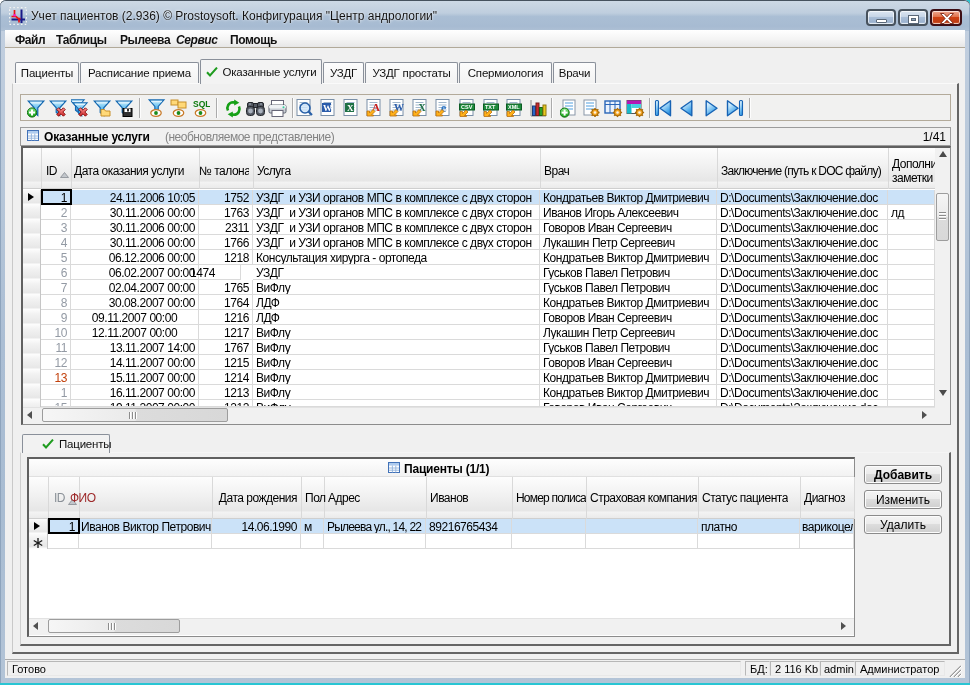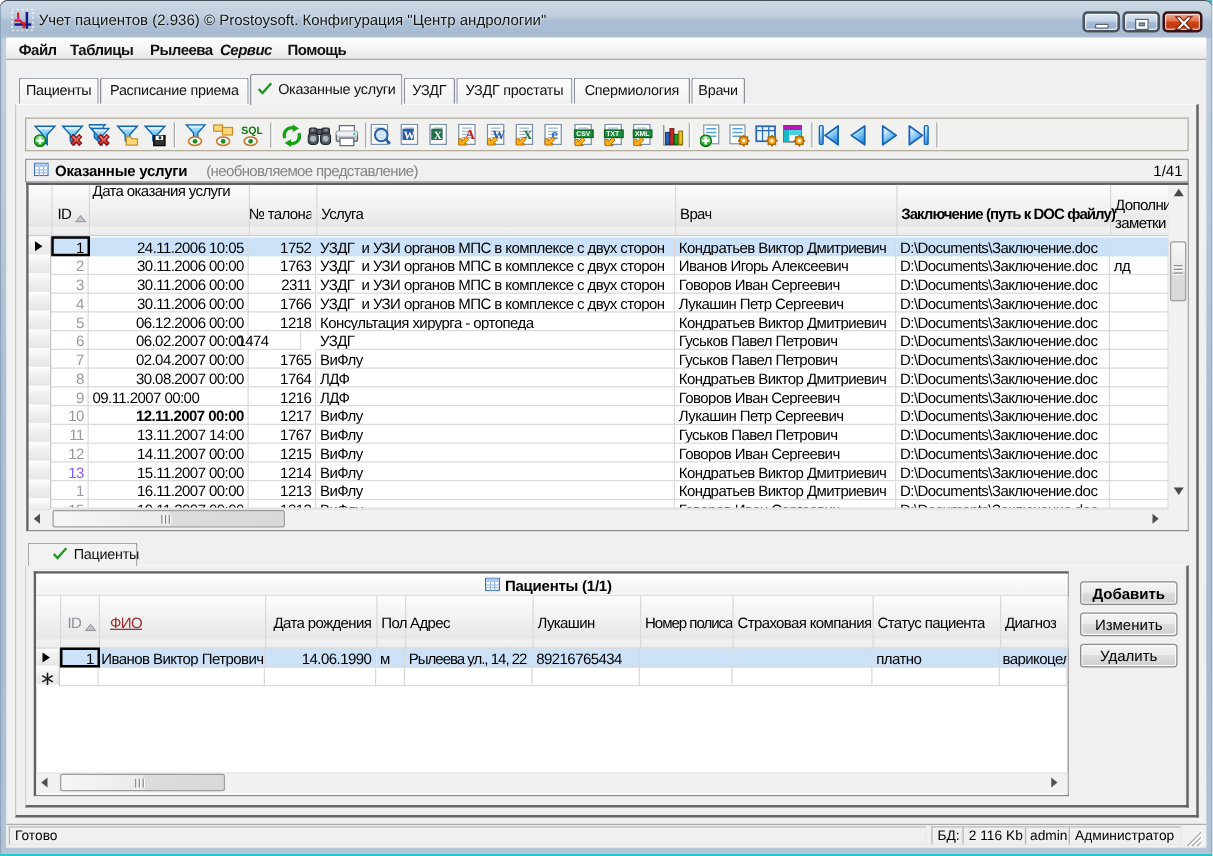--- a/index.html
+++ b/index.html
@@ -350,25 +350,25 @@
 <div class="hline" style="left:199px;top:148px;height:41px;"></div>
 <div class="hline" style="left:253px;top:148px;height:41px;"></div>
 <div class="hline" style="left:540px;top:148px;height:41px;"></div>
 <div class="hline" style="left:717px;top:148px;height:41px;"></div>
 <div class="hline" style="left:888px;top:148px;height:41px;"></div>
 <div class="hline" style="left:935px;top:148px;height:41px;"></div>
 <div class="hcell" style="left:41px;top:164px;width:16px;text-align:right;">ID</div>
 <div class="abs" style="left:60px;top:167px;"><svg width="9" height="6" viewBox="0 0 9 6">
       <path d="M0.5,5.5 h8 L4.5,0.5 Z" fill="#c2c6cb" stroke="#878c92" stroke-width="0.8"></path>
     </svg></div>
-<div class="hcell" style="left:71px;top:146px;width:113px;text-align:right;">Дата оказания услуги</div>
+<div class="hcell" style="left:71px;top:164px;width:113px;text-align:right;">Дата оказания услуги</div>
 <div class="hcell" style="left:199px;top:164px;width:50px;text-align:right;">№ талона</div>
 <div class="hcell" style="left:257px;top:164px;">Услуга</div>
 <div class="hcell" style="left:544px;top:164px;">Врач</div>
-<div class="hcell" style="left:721px;top:164px;letter-spacing:-0.75px;font-weight:bold;">Заключение (путь к DOC файлу)</div>
+<div class="hcell" style="left:721px;top:164px;letter-spacing:-0.75px;">Заключение (путь к DOC файлу)</div>
 <div class="hcell" style="left:892px;top:157px;width:44px;">Дополни<br>заметки</div>
 <div class="abs selcol" style="left:23px;top:190px;width:18px;height:217px;"></div>
 <div class="cell" style="left:41px;top:190px;width:30px;height:15px;background:#cbe2f8;color:#000;text-align:right;">1</div>
 <div class="cell" style="left:71px;top:190px;width:128px;height:15px;background:#cbe2f8;text-align:right;">24.11.2006 10:05</div>
 <div class="cell" style="left:199px;top:190px;width:54px;height:15px;background:#cbe2f8;text-align:right;">1752</div>
 <div class="cell" style="left:253px;top:190px;width:287px;height:15px;background:#cbe2f8;">УЗДГ  и УЗИ органов МПС в комплексе с двух сторон</div>
 <div class="cell" style="left:540px;top:190px;width:177px;height:15px;background:#cbe2f8;">Кондратьев Виктор Дмитриевич</div>
 <div class="cell" style="left:717px;top:190px;width:171px;height:15px;background:#cbe2f8;">D:\Documents\Заключение.doc</div>
 <div class="cell" style="left:888px;top:190px;width:47px;height:15px;background:#cbe2f8;"></div>
 <div class="cell" style="left:41px;top:205px;width:30px;height:15px;color:#939aa4;text-align:right;">2</div>
@@ -414,48 +414,48 @@
 <div class="cell" style="left:717px;top:280px;width:171px;height:15px;">D:\Documents\Заключение.doc</div>
 <div class="cell" style="left:888px;top:280px;width:47px;height:15px;"></div>
 <div class="cell" style="left:41px;top:295px;width:30px;height:15px;color:#939aa4;text-align:right;">8</div>
 <div class="cell" style="left:71px;top:295px;width:128px;height:15px;text-align:right;">30.08.2007 00:00</div>
 <div class="cell" style="left:199px;top:295px;width:54px;height:15px;text-align:right;">1764</div>
 <div class="cell" style="left:253px;top:295px;width:287px;height:15px;">ЛДФ</div>
 <div class="cell" style="left:540px;top:295px;width:177px;height:15px;">Кондратьев Виктор Дмитриевич</div>
 <div class="cell" style="left:717px;top:295px;width:171px;height:15px;">D:\Documents\Заключение.doc</div>
 <div class="cell" style="left:888px;top:295px;width:47px;height:15px;"></div>
 <div class="cell" style="left:41px;top:310px;width:30px;height:15px;color:#939aa4;text-align:right;">9</div>
-<div class="cell" style="left:71px;top:310px;width:128px;height:15px;text-align:left;">09.11.2007 00:00</div>
+<div class="cell" style="left:71px;top:310px;width:128px;height:15px;text-align:center;">09.11.2007 00:00</div>
 <div class="cell" style="left:199px;top:310px;width:54px;height:15px;text-align:right;">1216</div>
 <div class="cell" style="left:253px;top:310px;width:287px;height:15px;">ЛДФ</div>
 <div class="cell" style="left:540px;top:310px;width:177px;height:15px;">Говоров Иван Сергеевич</div>
 <div class="cell" style="left:717px;top:310px;width:171px;height:15px;">D:\Documents\Заключение.doc</div>
 <div class="cell" style="left:888px;top:310px;width:47px;height:15px;"></div>
 <div class="cell" style="left:41px;top:325px;width:30px;height:15px;color:#939aa4;text-align:right;">10</div>
-<div class="cell" style="left:71px;top:325px;width:128px;height:15px;text-align:right;font-weight:bold;">12.11.2007 00:00</div>
+<div class="cell" style="left:71px;top:325px;width:128px;height:15px;text-align:center;">12.11.2007 00:00</div>
 <div class="cell" style="left:199px;top:325px;width:54px;height:15px;text-align:right;">1217</div>
 <div class="cell" style="left:253px;top:325px;width:287px;height:15px;">ВиФлу</div>
 <div class="cell" style="left:540px;top:325px;width:177px;height:15px;">Лукашин Петр Сергеевич</div>
 <div class="cell" style="left:717px;top:325px;width:171px;height:15px;">D:\Documents\Заключение.doc</div>
 <div class="cell" style="left:888px;top:325px;width:47px;height:15px;"></div>
 <div class="cell" style="left:41px;top:340px;width:30px;height:15px;color:#939aa4;text-align:right;">11</div>
 <div class="cell" style="left:71px;top:340px;width:128px;height:15px;text-align:right;">13.11.2007 14:00</div>
 <div class="cell" style="left:199px;top:340px;width:54px;height:15px;text-align:right;">1767</div>
 <div class="cell" style="left:253px;top:340px;width:287px;height:15px;">ВиФлу</div>
 <div class="cell" style="left:540px;top:340px;width:177px;height:15px;">Гуськов Павел Петрович</div>
 <div class="cell" style="left:717px;top:340px;width:171px;height:15px;">D:\Documents\Заключение.doc</div>
 <div class="cell" style="left:888px;top:340px;width:47px;height:15px;"></div>
 <div class="cell" style="left:41px;top:355px;width:30px;height:15px;color:#939aa4;text-align:right;">12</div>
 <div class="cell" style="left:71px;top:355px;width:128px;height:15px;text-align:right;">14.11.2007 00:00</div>
 <div class="cell" style="left:199px;top:355px;width:54px;height:15px;text-align:right;">1215</div>
 <div class="cell" style="left:253px;top:355px;width:287px;height:15px;">ВиФлу</div>
 <div class="cell" style="left:540px;top:355px;width:177px;height:15px;">Говоров Иван Сергеевич</div>
 <div class="cell" style="left:717px;top:355px;width:171px;height:15px;">D:\Documents\Заключение.doc</div>
 <div class="cell" style="left:888px;top:355px;width:47px;height:15px;"></div>
-<div class="cell" style="left:41px;top:370px;width:30px;height:15px;color:#8b5cf6;text-align:right;">13</div>
+<div class="cell" style="left:41px;top:370px;width:30px;height:15px;color:#c2410c;text-align:right;">13</div>
 <div class="cell" style="left:71px;top:370px;width:128px;height:15px;text-align:right;">15.11.2007 00:00</div>
 <div class="cell" style="left:199px;top:370px;width:54px;height:15px;text-align:right;">1214</div>
 <div class="cell" style="left:253px;top:370px;width:287px;height:15px;">ВиФлу</div>
 <div class="cell" style="left:540px;top:370px;width:177px;height:15px;">Кондратьев Виктор Дмитриевич</div>
 <div class="cell" style="left:717px;top:370px;width:171px;height:15px;">D:\Documents\Заключение.doc</div>
 <div class="cell" style="left:888px;top:370px;width:47px;height:15px;"></div>
 <div class="cell" style="left:41px;top:385px;width:30px;height:15px;color:#939aa4;text-align:right;">1</div>
 <div class="cell" style="left:71px;top:385px;width:128px;height:15px;text-align:right;">16.11.2007 00:00</div>
 <div class="cell" style="left:199px;top:385px;width:54px;height:15px;text-align:right;">1213</div>
 <div class="cell" style="left:253px;top:385px;width:287px;height:15px;">ВиФлу</div>
@@ -509,25 +509,25 @@
 <div class="hline" style="left:426px;top:477px;height:42px;"></div>
 <div class="hline" style="left:512px;top:477px;height:42px;"></div>
 <div class="hline" style="left:586px;top:477px;height:42px;"></div>
 <div class="hline" style="left:698px;top:477px;height:42px;"></div>
 <div class="hline" style="left:800px;top:477px;height:42px;"></div>
 <div class="hline" style="left:854px;top:477px;height:42px;"></div>
 <div class="hcell rnum" style="left:48px;top:491px;width:17px;text-align:right;color:#8a9097;">ID</div>
 <div class="abs" style="left:68px;top:494px;"><svg width="9" height="6" viewBox="0 0 9 6">
       <path d="M0.5,5.5 h8 L4.5,0.5 Z" fill="#c2c6cb" stroke="#878c92" stroke-width="0.8"></path>
     </svg></div>
-<div class="hcell" style="left:88px;top:491px;color:#9e2a2b;text-decoration:underline;">ФИО</div>
+<div class="hcell" style="left:70px;top:491px;color:#9e2a2b;">ФИО</div>
 <div class="hcell" style="left:212px;top:491px;width:85px;text-align:right;">Дата рождения</div>
 <div class="hcell" style="left:305px;top:491px;">Пол</div>
 <div class="hcell" style="left:328px;top:491px;">Адрес</div>
-<div class="hcell" style="left:430px;top:491px;">Лукашин</div>
+<div class="hcell" style="left:430px;top:491px;">Иванов</div>
 <div class="hcell" style="left:516px;top:491px;letter-spacing:-0.8px;">Номер полиса</div>
 <div class="hcell" style="left:590px;top:491px;">Страховая компания</div>
 <div class="hcell" style="left:702px;top:491px;">Статус пациента</div>
 <div class="hcell" style="left:804px;top:491px;">Диагноз</div>
 <div class="abs selcol" style="left:29px;top:519px;width:19px;height:30px;"></div>
 <div class="cell" style="left:48px;top:519px;width:31px;height:15px;background:#cbe2f8;text-align:right;">1</div>
 <div class="cell" style="left:48px;top:534px;width:31px;height:15px;"></div>
 <div class="cell" style="left:79px;top:519px;width:133px;height:15px;background:#cbe2f8;padding-left:2px;">Иванов Виктор Петрович</div>
 <div class="cell" style="left:79px;top:534px;width:133px;height:15px;"></div>
 <div class="cell" style="left:212px;top:519px;width:89px;height:15px;background:#cbe2f8;text-align:right;">14.06.1990</div>

